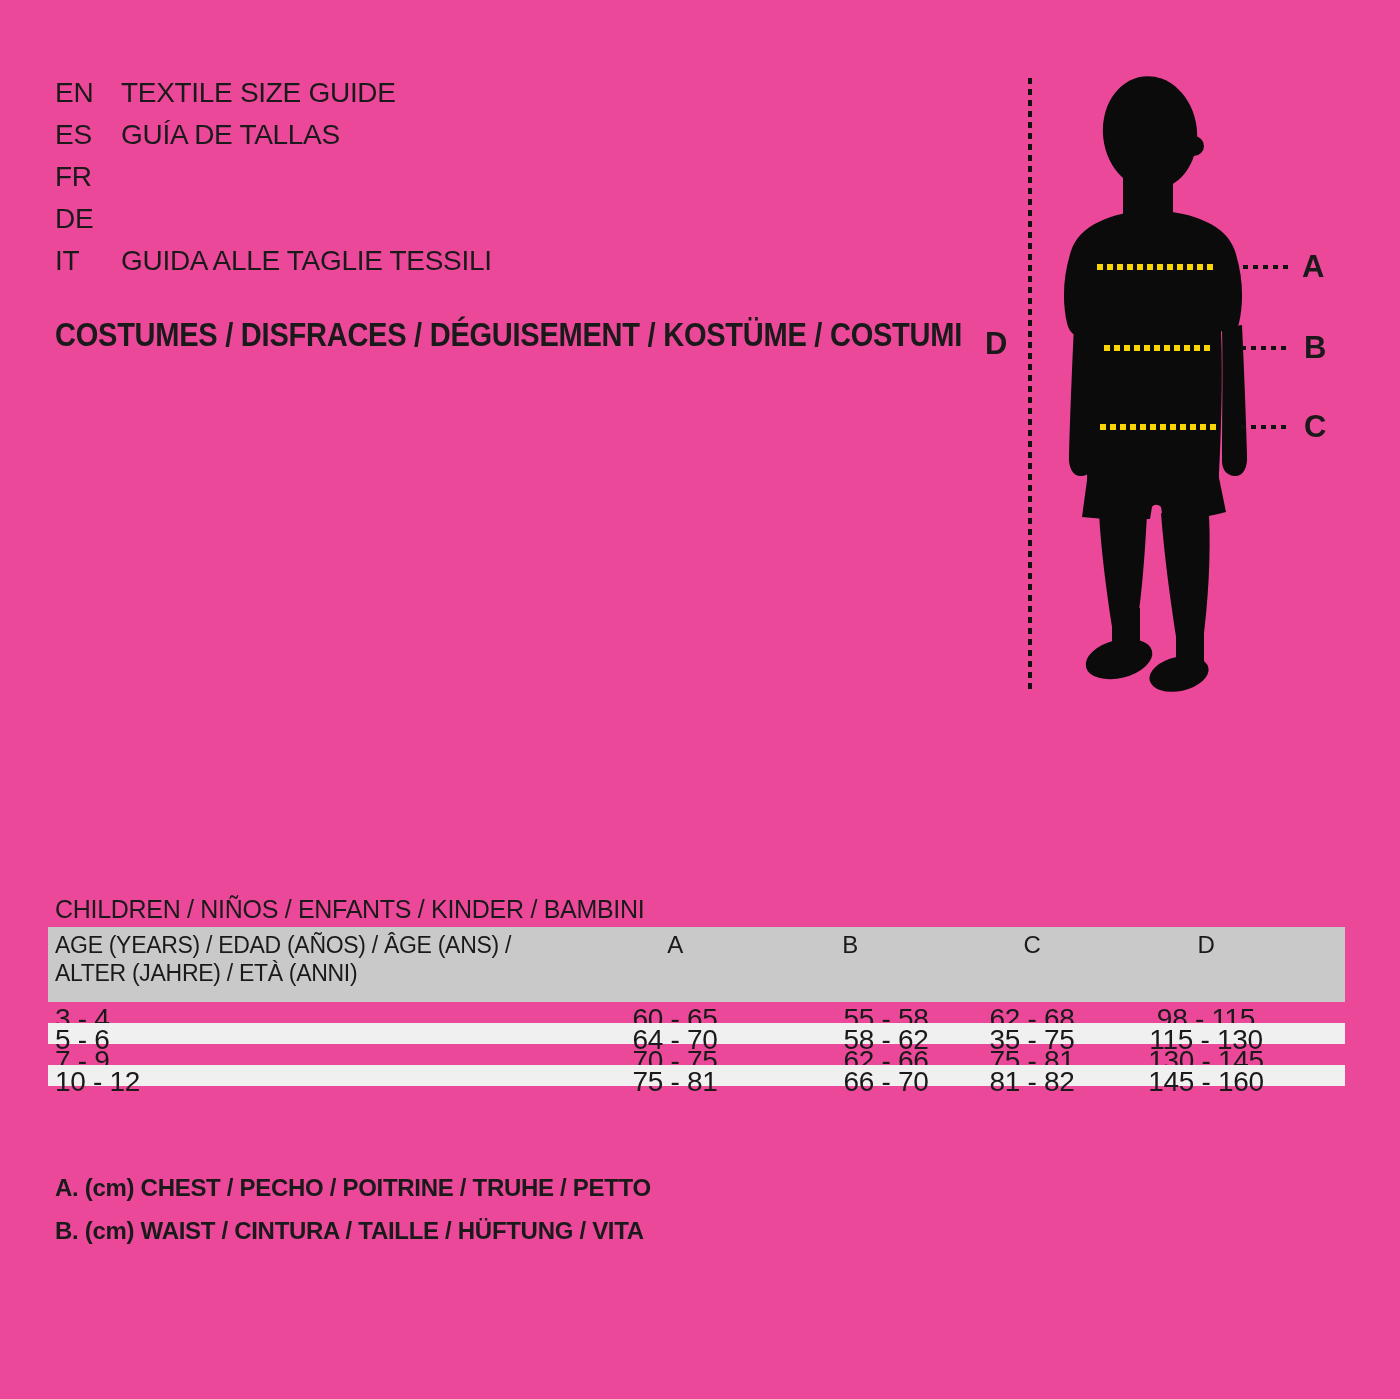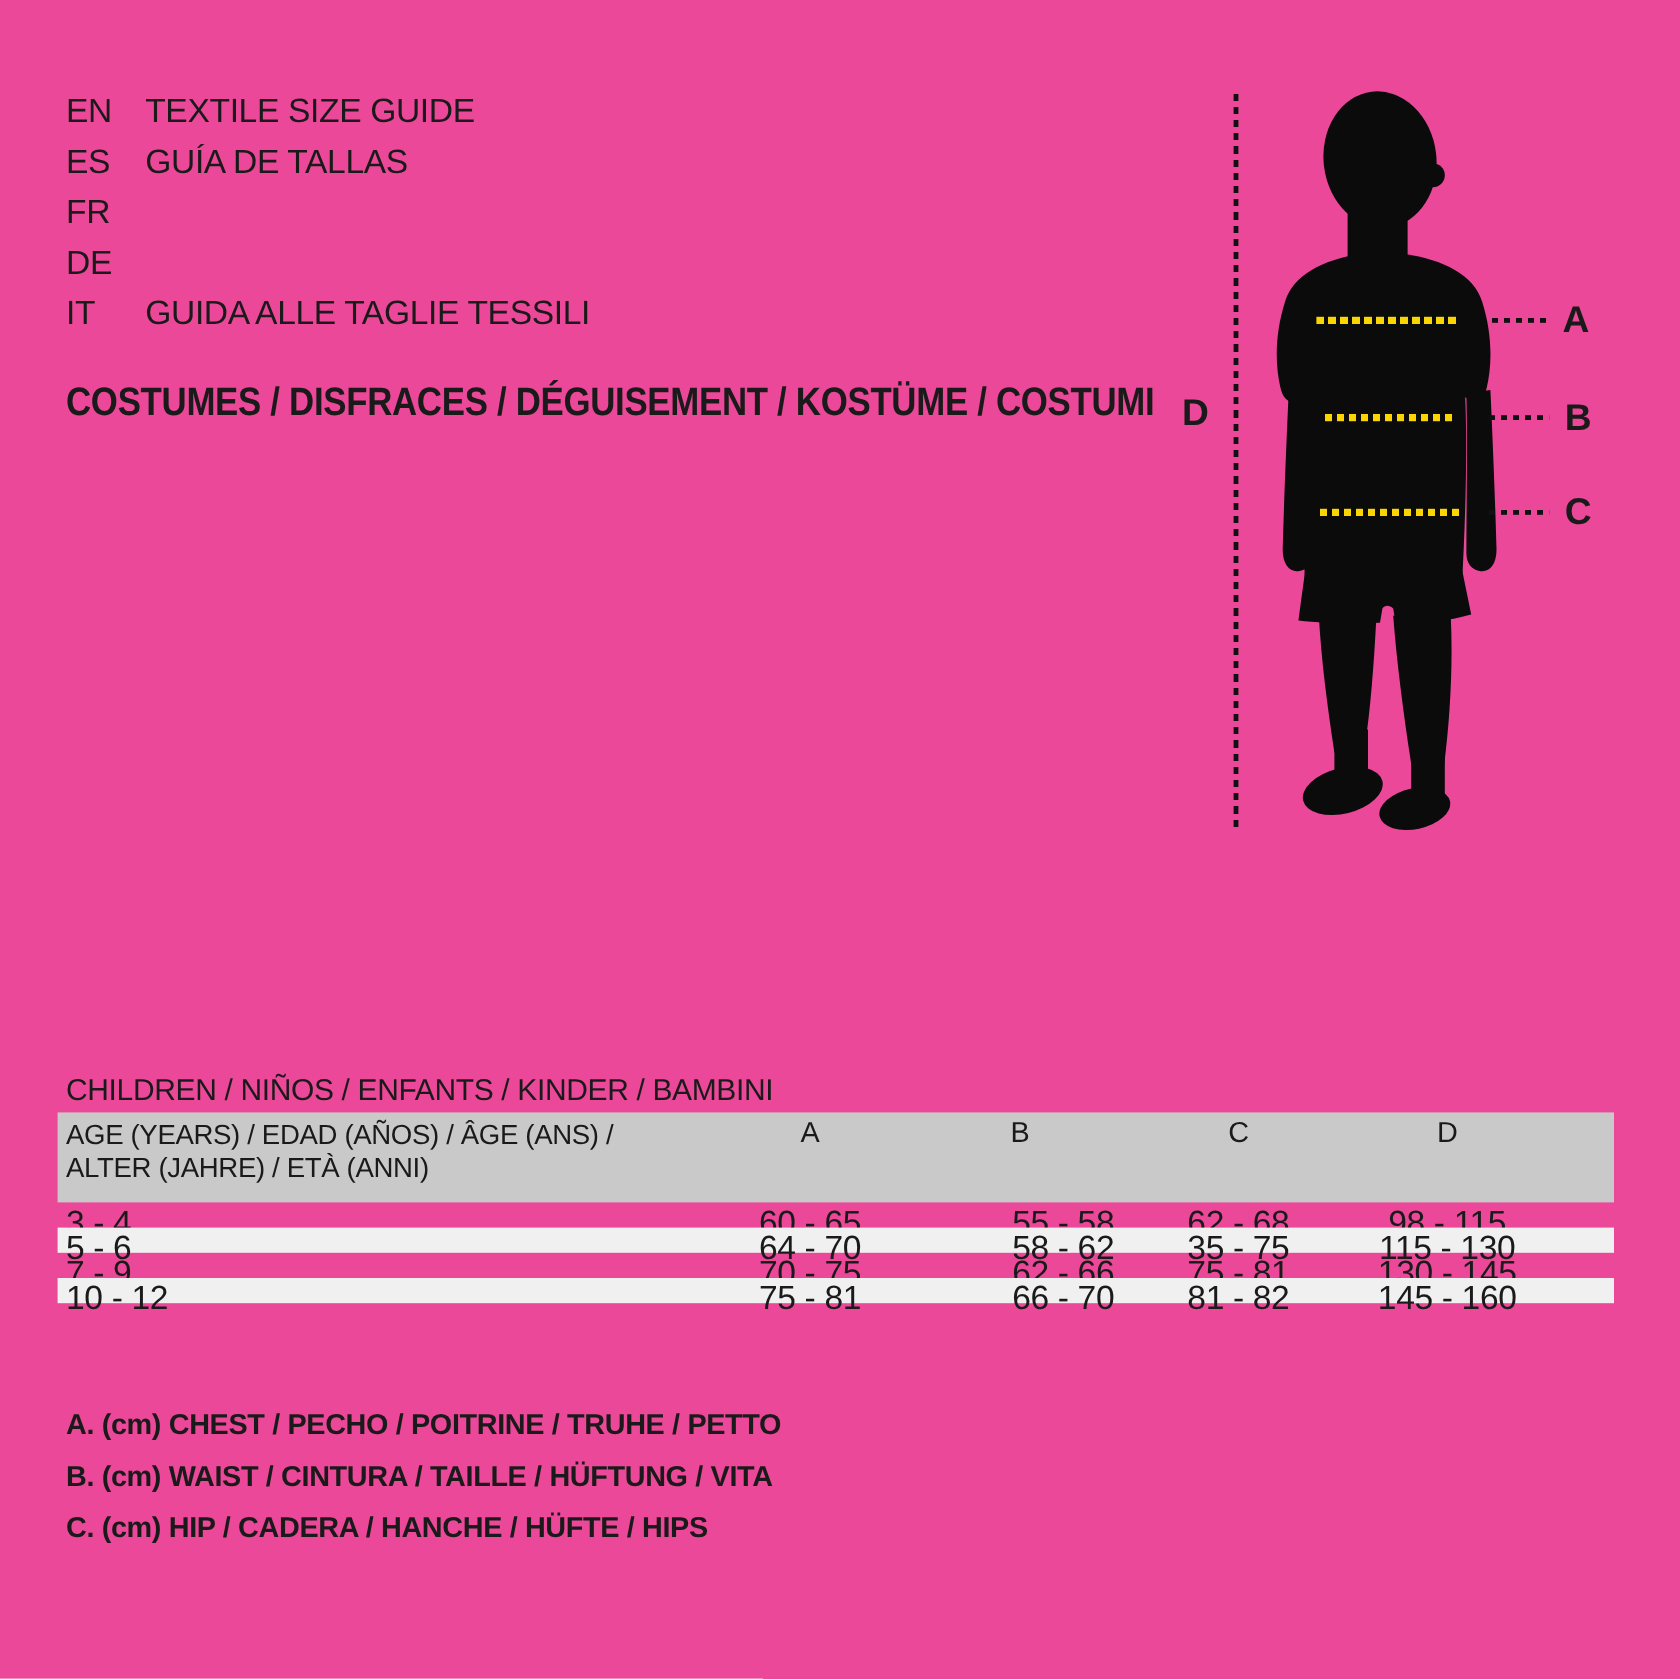--- a/index.html
+++ b/index.html
@@ -168,16 +168,15 @@
       <span class="cell a">75 - 81</span>
       <span class="cell b">66 - 70</span>
       <span class="cell c">81 - 82</span>
       <span class="cell d">145 - 160</span>
     </div>
   </div>
 
   <div class="legend">
     <div class="legend-line">A. (cm) CHEST / PECHO / POITRINE / TRUHE / PETTO</div>
     <div class="legend-line">B. (cm) WAIST / CINTURA / TAILLE / HÜFTUNG / VITA</div>
-    <div class="legend-line">C. (cm) HIP / CADERA / HANCHE / HÜFTE / HIPS</div>
   </div>
 
 </div>
 
 </body></html>

